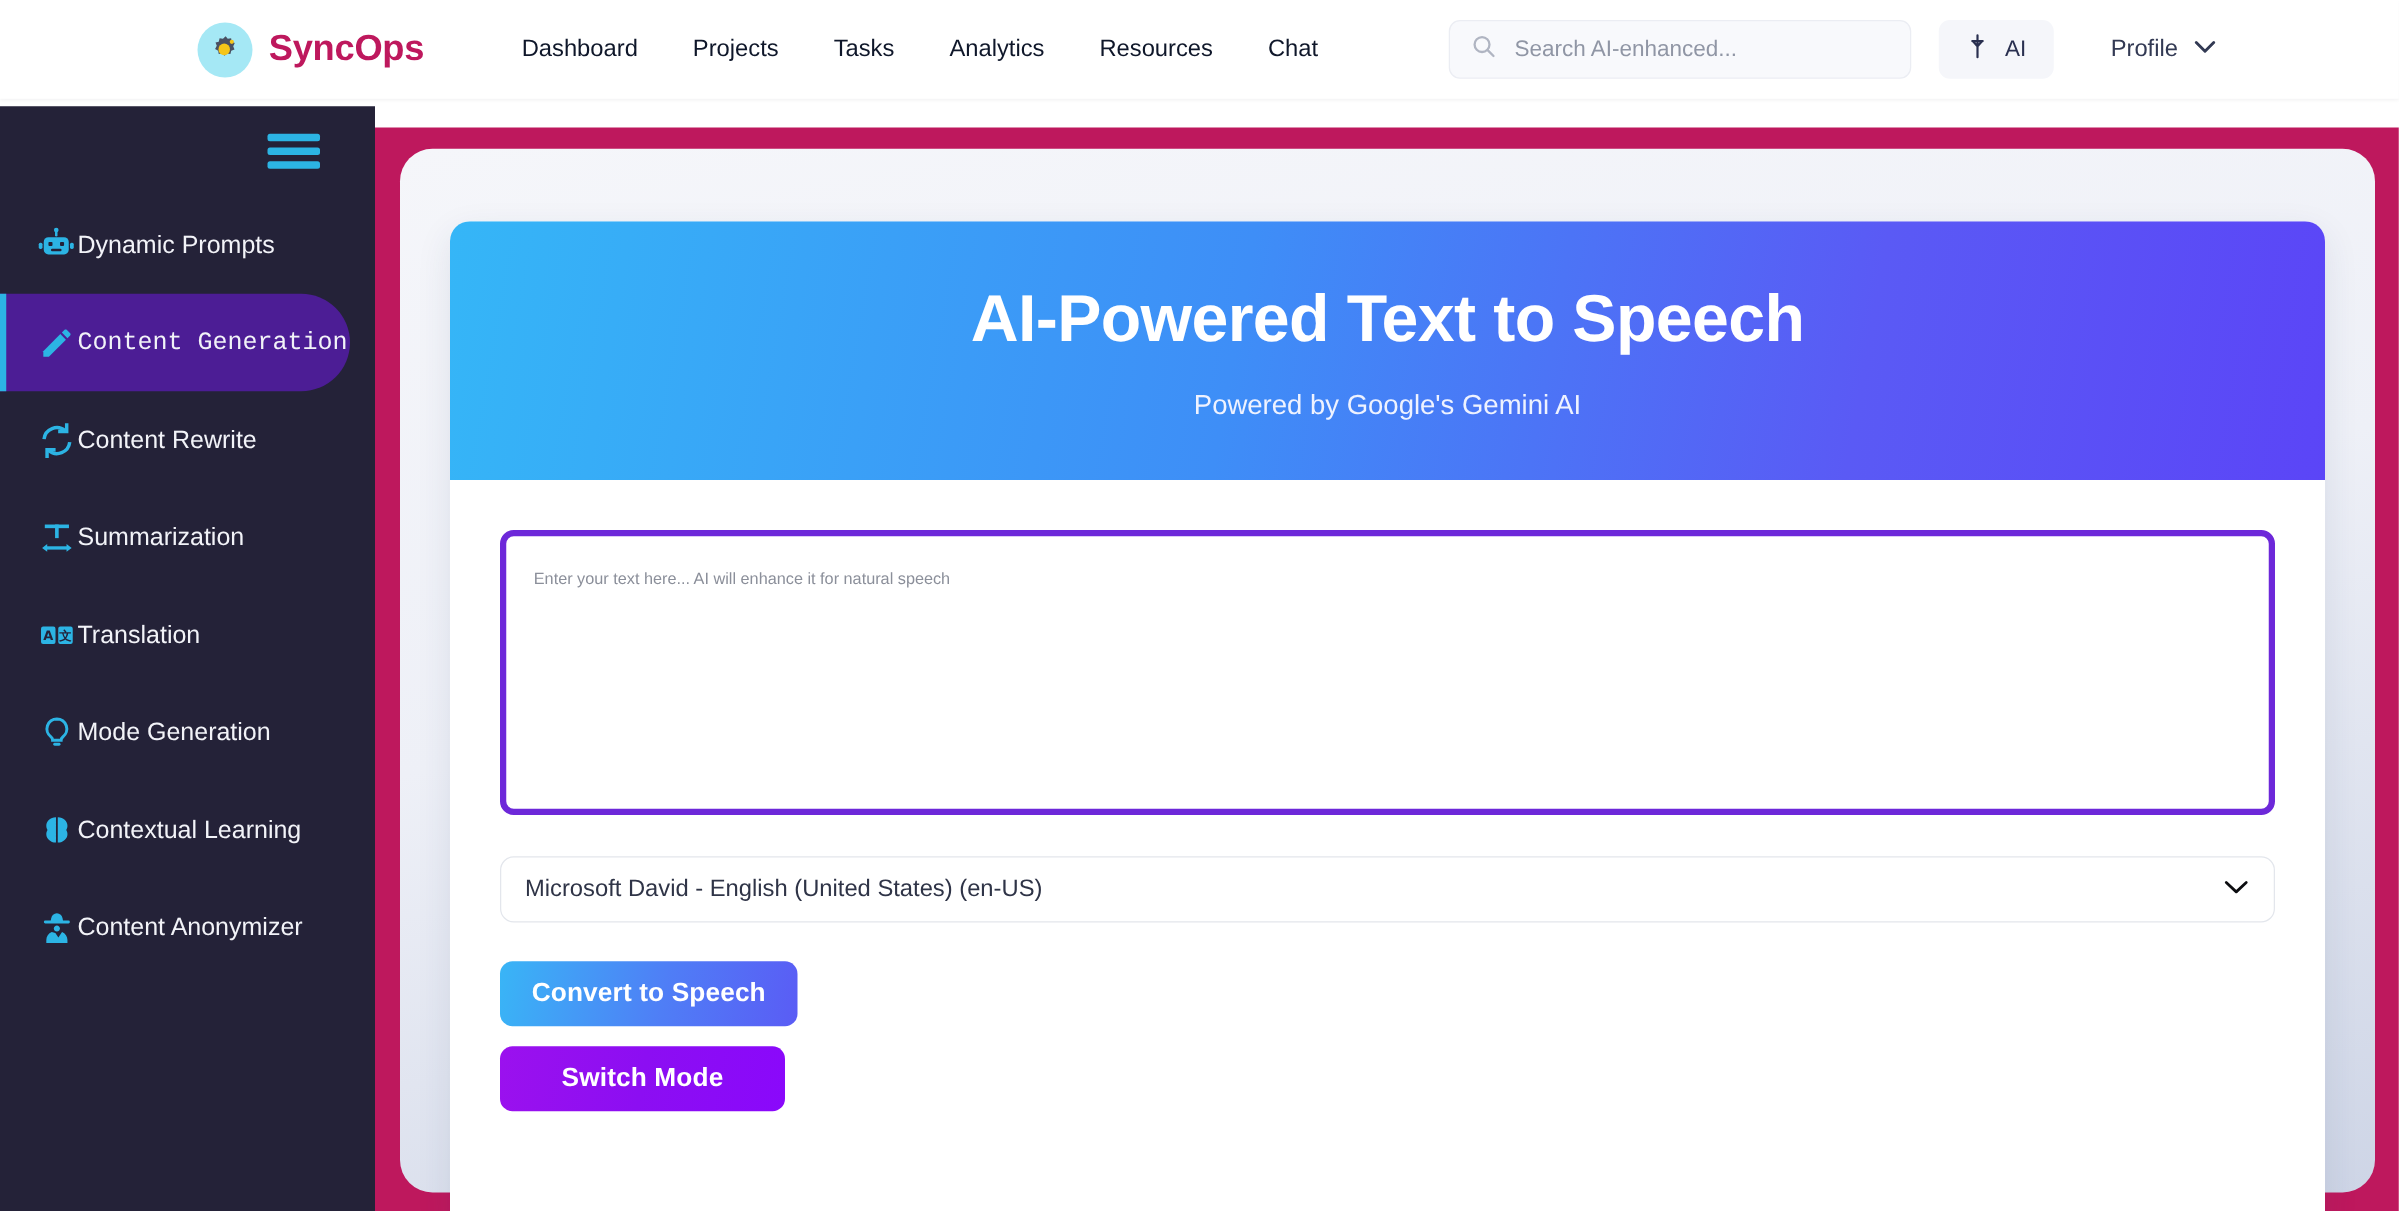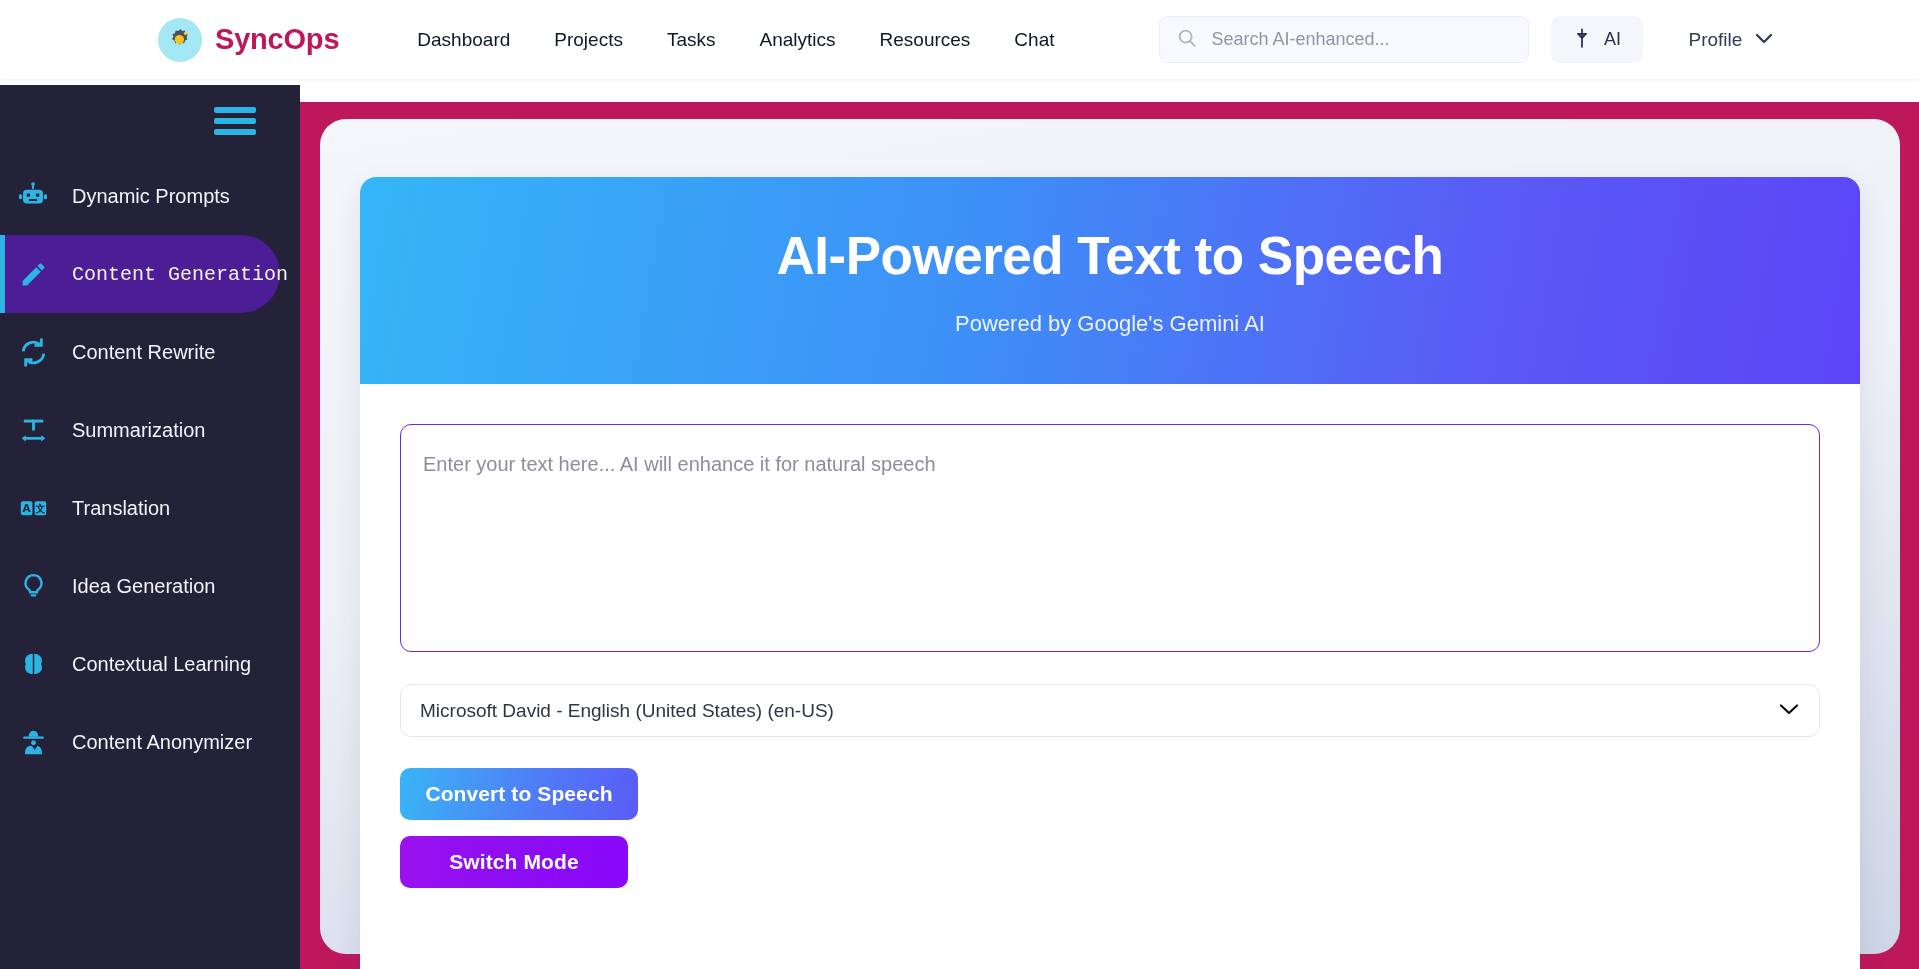--- a/index.html
+++ b/index.html
@@ -127,22 +127,21 @@
     width: 100%;
     background: #2cb4e4;
     border-radius: 2px;
   }
   .side-list { margin-top: 22px; }
   .side-item {
     position: relative;
     height: 78px;
     display: flex;
     align-items: center;
-    gap: 22px;
-    padding-left: 16px;
+    padding-left: 28px;
     cursor: pointer;
   }
   .side-item.active {
     background: #4c1d95;
     border-top-right-radius: 40px;
     border-bottom-right-radius: 40px;
     margin-right: 20px;
     font-family: Liberation Mono, monospace;
   }
   .side-item.active::before {
@@ -212,26 +211,26 @@
   .hero-sub {
     font-size: 22px;
     color: #eef2ff;
   }
 
   .card-body { padding: 40px 40px 0 40px; }
 
   .tts-textarea {
     width: 100%;
     height: 228px;
-    border: 1px solid #6d28d9;
+    border: 5px solid #6d28d9;
     border-radius: 11px;
     resize: none;
     outline: none;
     padding: 24px 22px;
-    font-size: 20px;
+    font-size: 13px;
     color: #374151;
     font-family: "Liberation Sans", sans-serif;
     line-height: 1.5;
     background: #fff;
   }
   .tts-textarea::placeholder { color: #8b8f9a; }
 
   .voice-select-wrap {
     margin-top: 28px;
     position: relative;
@@ -416,21 +415,21 @@
       <span class="side-label">Translation</span>
     </div>
 
     <div class="side-item">
       <span class="side-icon">
         <svg width="29" height="29" viewBox="0 0 24 24" fill="none" stroke="currentColor" stroke-width="2">
           <path d="M12 2.6a6.6 6.6 0 0 0-3.9 11.9c.7.5 1.1 1.3 1.1 2.2h5.6c0-.9.4-1.7 1.1-2.2A6.6 6.6 0 0 0 12 2.6z"></path>
           <rect x="9.6" y="18.4" width="4.8" height="1.9" rx=".9" fill="currentColor" stroke="none"></rect>
         </svg>
       </span>
-      <span class="side-label">Idea Generation</span>
+      <span class="side-label">Mode Generation</span>
     </div>
 
 
     <div class="side-item">
       <span class="side-icon">
         <svg width="29" height="29" viewBox="0 0 24 24" fill="currentColor">
           <path d="M11.2 3.2c-3.4 0-6.2 2.5-6.2 5.6 0 1 .3 2 .8 2.8-.5.8-.8 1.8-.8 2.8 0 3 2.8 5.5 6.2 5.5h.2V3.2h-.2z"></path>
           <path d="M12.8 3.2c3.4 0 6.2 2.5 6.2 5.6 0 1-.3 2-.8 2.8.5.8.8 1.8.8 2.8 0 3-2.8 5.5-6.2 5.5h-.2V3.2h.2z"></path>
         </svg>
       </span>

